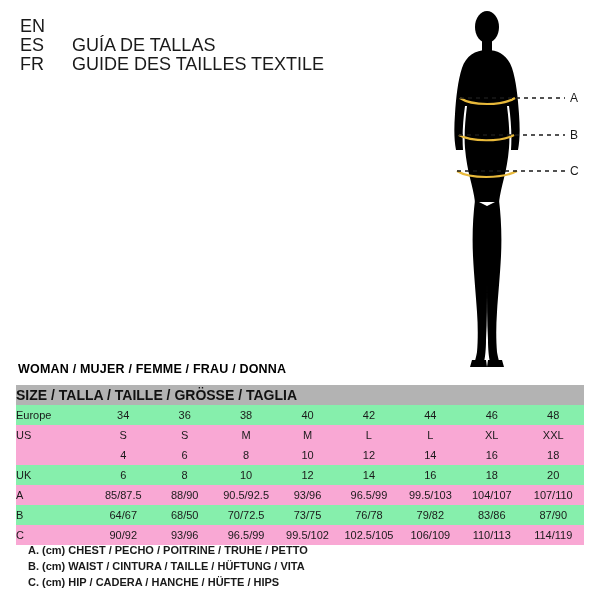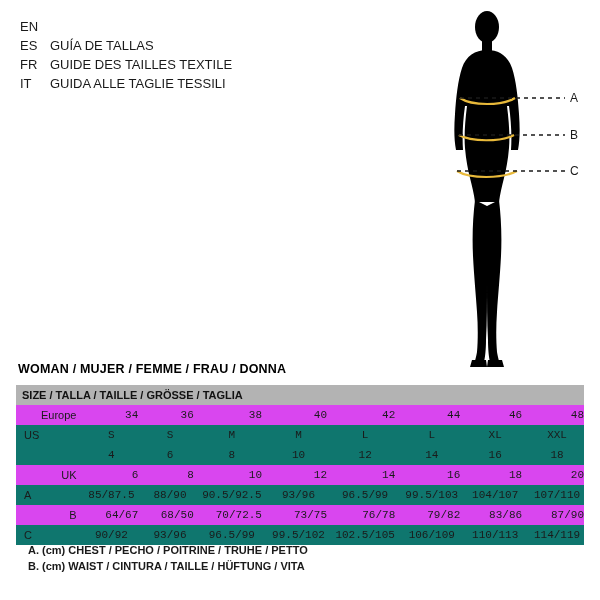--- a/index.html
+++ b/index.html
@@ -20,22 +20,23 @@
   .lang-block {
     position: absolute;
     top: 18px;
     left: 20px;
     width: 270px;
   }
   .lang-row {
     display: flex;
     align-items: baseline;
     margin-bottom: 2px;
-    font-size: 13px;
+    font-size: 18px;
     line-height: 17px;
+    gap: 22px;
   }
   .lang-code {
     width: 30px;
     flex: 0 0 30px;
     color: #1a1a1a;
   }
   .lang-title {
     color: #1a1a1a;
     white-space: nowrap;
   }
@@ -77,39 +78,37 @@
     border-collapse: collapse;
     font-size: 11px;
   }
   .size-table td, .size-table th {
     padding: 2px 0;
     height: 16px;
   }
   .row-head td {
     background: #b3b3b3;
     font-weight: bold;
-    font-size: 11px;
+    font-size: 14px;
     text-align: left;
-    padding-left: 6px;
     color: #111;
     margin-top: 8px;
   }
-  .row-band td { background: #0f766e; padding-left: 8px; }
-  .row-white td { background: #d946ef; text-align: right; }
+  .row-band td { background: #f9a8d4; }
+  .row-white td { background: #86efac; }
   .lbl {
     text-align: left;
     padding-left: 6px;
     width: 76px;
     color: #1a1a1a;
   }
   .val {
     text-align: center;
     width: 61px;
     color: #1a1a1a;
-    font-family: Liberation Mono, monospace;
   }
 
   
   .footnotes {
     position: absolute;
     left: 28px;
     top: 542px;
     font-size: 11px;
     line-height: 16px;
     font-weight: bold;
@@ -124,24 +123,20 @@
   <div class="lang-row">
     <span class="lang-code">EN</span>
   </div>
   <div class="lang-row">
     <span class="lang-code">ES</span>
     <span class="lang-title">GUÍA DE TALLAS</span>
   </div>
   <div class="lang-row">
     <span class="lang-code">FR</span>
     <span class="lang-title">GUIDE DES TAILLES TEXTILE</span>
-  </div>
-  <div class="lang-row">
-    <span class="lang-code">IT</span>
-    <span class="lang-title">GUIDA ALLE TAGLIE TESSILI</span>
   </div>
 </div>
 
 <div class="figure-area">
   <svg class="figure-svg" width="175" height="360" viewBox="0 0 175 360">
 
     <g fill="#000000">
 
       <ellipse cx="67" cy="17" rx="12" ry="16"></ellipse>
 
@@ -289,13 +284,14 @@
       <td class="val">106/109</td>
       <td class="val">110/113</td>
       <td class="val">114/119</td>
     </tr>
   </tbody>
 </table>
 
 <div class="footnotes">
   <div class="footnote">A. (cm) CHEST / PECHO / POITRINE / TRUHE / PETTO</div>
   <div class="footnote">B. (cm) WAIST / CINTURA / TAILLE / HÜFTUNG / VITA</div>
+  <div class="footnote">C. (cm) HIP / CADERA / HANCHE / HÜFTE / HIPS</div>
 </div>
 
 </body></html>

